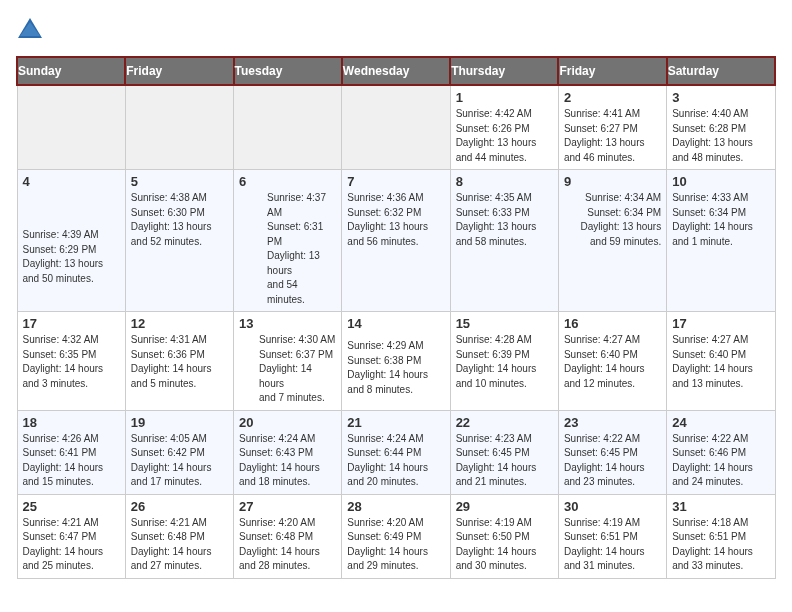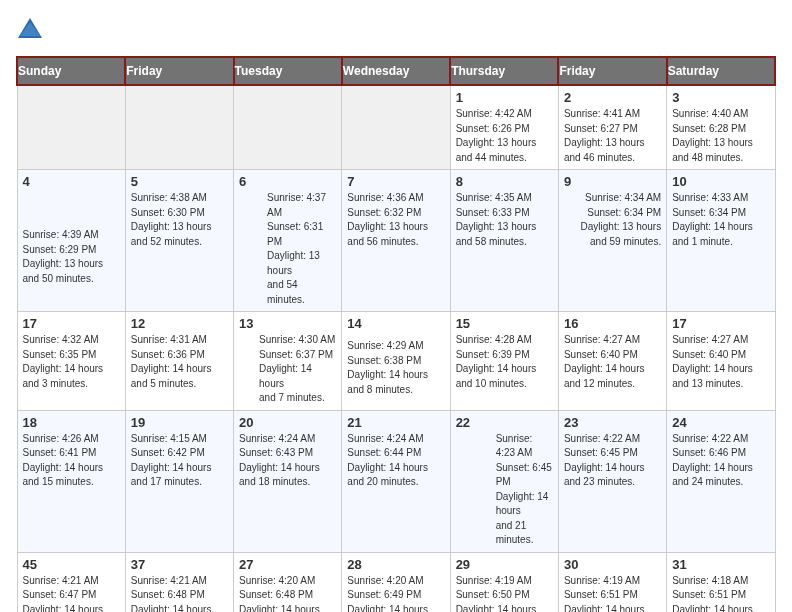--- a/index.html
+++ b/index.html
@@ -256,42 +256,42 @@
       <tr>
         <td>
           <div class="day-num">18</div>
           <div class="day-info" style="white-space: pre-line;">Sunrise: 4:26 AM
 Sunset: 6:41 PM
 Daylight: 14 hours
 and 15 minutes.</div>
         </td>
         <td>
           <div class="day-num">19</div>
-          <div class="day-info" style="white-space: pre-line;">Sunrise: 4:15 AM
+          <div class="day-info" style="white-space: pre-line;">Sunrise: 4:05 AM
 Sunset: 6:42 PM
 Daylight: 14 hours
 and 17 minutes.</div>
         </td>
         <td>
           <div class="day-num">20</div>
           <div class="day-info" style="white-space: pre-line;">Sunrise: 4:24 AM
 Sunset: 6:43 PM
 Daylight: 14 hours
 and 18 minutes.</div>
         </td>
         <td>
           <div class="day-num">21</div>
           <div class="day-info" style="white-space: pre-line;">Sunrise: 4:24 AM
 Sunset: 6:44 PM
 Daylight: 14 hours
 and 20 minutes.</div>
         </td>
         <td>
           <div class="day-num">22</div>
-          <div class="day-info" style="white-space: pre-line; margin-left: 40px;">Sunrise: 4:23 AM
+          <div class="day-info" style="white-space: pre-line;">Sunrise: 4:23 AM
 Sunset: 6:45 PM
 Daylight: 14 hours
 and 21 minutes.</div>
         </td>
         <td>
           <div class="day-num">23</div>
           <div class="day-info" style="white-space: pre-line;">Sunrise: 4:22 AM
 Sunset: 6:45 PM
 Daylight: 14 hours
 and 23 minutes.</div>
@@ -299,28 +299,28 @@
         <td>
           <div class="day-num">24</div>
           <div class="day-info" style="white-space: pre-line;">Sunrise: 4:22 AM
 Sunset: 6:46 PM
 Daylight: 14 hours
 and 24 minutes.</div>
         </td>
       </tr>
       <tr>
         <td>
-          <div class="day-num">45</div>
+          <div class="day-num">25</div>
           <div class="day-info" style="white-space: pre-line;">Sunrise: 4:21 AM
 Sunset: 6:47 PM
 Daylight: 14 hours
 and 25 minutes.</div>
         </td>
         <td>
-          <div class="day-num">37</div>
+          <div class="day-num">26</div>
           <div class="day-info" style="white-space: pre-line;">Sunrise: 4:21 AM
 Sunset: 6:48 PM
 Daylight: 14 hours
 and 27 minutes.</div>
         </td>
         <td>
           <div class="day-num">27</div>
           <div class="day-info" style="white-space: pre-line;">Sunrise: 4:20 AM
 Sunset: 6:48 PM
 Daylight: 14 hours

